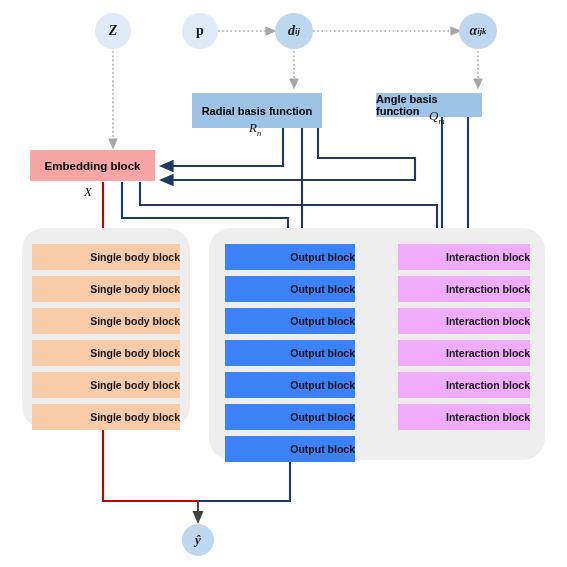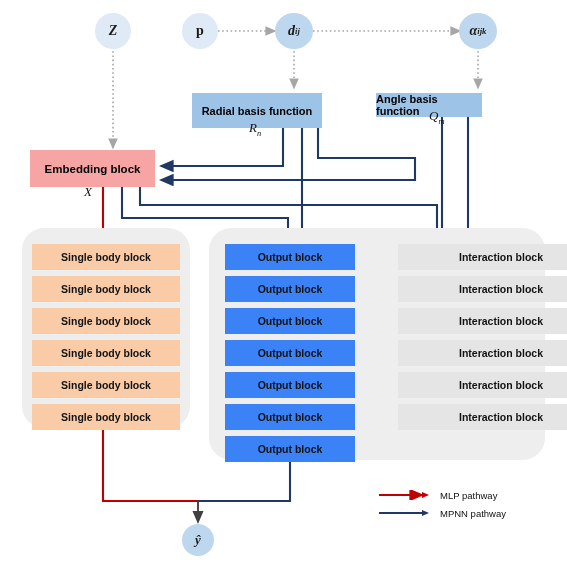--- a/index.html
+++ b/index.html
@@ -15,25 +15,25 @@
   .node-circle sub{font-size:.62em;font-style:italic;text-align:center;}
 
   .bfbox{position:absolute;background:#9dc3e6;color:#000;display:flex;
      align-items:center;justify-content:center;font-weight:bold;font-size:11px;}
 
   .embed{position:absolute;background:#f7a4a4;color:#000;display:flex;
      align-items:center;justify-content:center;font-weight:bold;font-size:11.5px;}
 
   .group{position:absolute;background:#eeeeee;border-radius:22px;}
 
-  .blk{position:absolute;display:flex;align-items:center;justify-content:center;
+  .blk{position:absolute;display:flex;align-items:center;justify-content:flex-end;
       font-weight:bold;font-size:10.5px;color:#111;}
   .blk.sb{background:#f9cba7;}
   .blk.ob{background:#3b82f6;}
-  .blk.ib{background:#e5e5e5;padding-left:37px;}
+  .blk.ib{background:#f0abfc;}
 
   .mathlabel{position:absolute;font-family:"Liberation Serif","DejaVu Serif",serif;
      font-style:italic;font-weight:normal;font-size:13px;color:#111;}
   .mathlabel sub{font-size:.65em;}
 
   .legend{position:absolute;}
   .legend-row{display:flex;align-items:center;height:18px;}
   .legend-txt{font-size:9.5px;color:#111;margin-left:10px;font-weight:normal;}
   .legend-arrow{width:52px;height:10px;}
 </style>
@@ -165,21 +165,21 @@
     <span>R</span><sub>n</sub>
   </div>
 
   <div class="bfbox" style="left:376px;top:93px;width:106px;height:24px;">
     <span>Angle basis function</span>
   </div>
   <div class="mathlabel" style="left:429px;top:108px;">
     <span>Q</span><sub>m</sub>
   </div>
 
-  <div class="embed" style="left:30px;top:150px;width:125px;height:37px;">
+  <div class="embed" style="left:30px;top:150px;width:125px;height:31px;">
     <span>Embedding block</span>
   </div>
   <div class="mathlabel" style="left:84px;top:184px;">
     <span>X</span>
   </div>
 
   <div class="blk sb" style="left:32px;top:244px;width:148px;height:26px;">
       <span>Single body block</span>
     </div>
   <div class="blk sb" style="left:32px;top:276px;width:148px;height:26px;">
@@ -236,30 +236,14 @@
       <span>Interaction block</span>
     </div>
   <div class="blk ib" style="left:398px;top:404px;width:132px;height:26px;">
       <span>Interaction block</span>
     </div>
 
   <div class="node-circle" style="left:182px;top:524px;width:32px;height:32px;font-size:13px;">
     <span>ŷ</span>
   </div>
 
-  <div class="legend" style="left:378px;top:486px;">
-    <div class="legend-row">
-      <svg class="legend-arrow" viewBox="0 0 52 10">
-        <line x1="1" y1="5" x2="44" y2="5" stroke="#c00000" stroke-width="2.1" marker-end="url(#ah-red)"></line>
-        <path d="M44,2 L51,5 L44,8 z" fill="#c00000"></path>
-      </svg>
-      <span class="legend-txt">MLP pathway</span>
-    </div>
-    <div class="legend-row">
-      <svg class="legend-arrow" viewBox="0 0 52 10">
-        <line x1="1" y1="5" x2="44" y2="5" stroke="#1f3864" stroke-width="2.1"></line>
-        <path d="M44,2 L51,5 L44,8 z" fill="#1f3864"></path>
-      </svg>
-      <span class="legend-txt">MPNN pathway</span>
-    </div>
-  </div>
 
 </div>
 
 </body></html>

